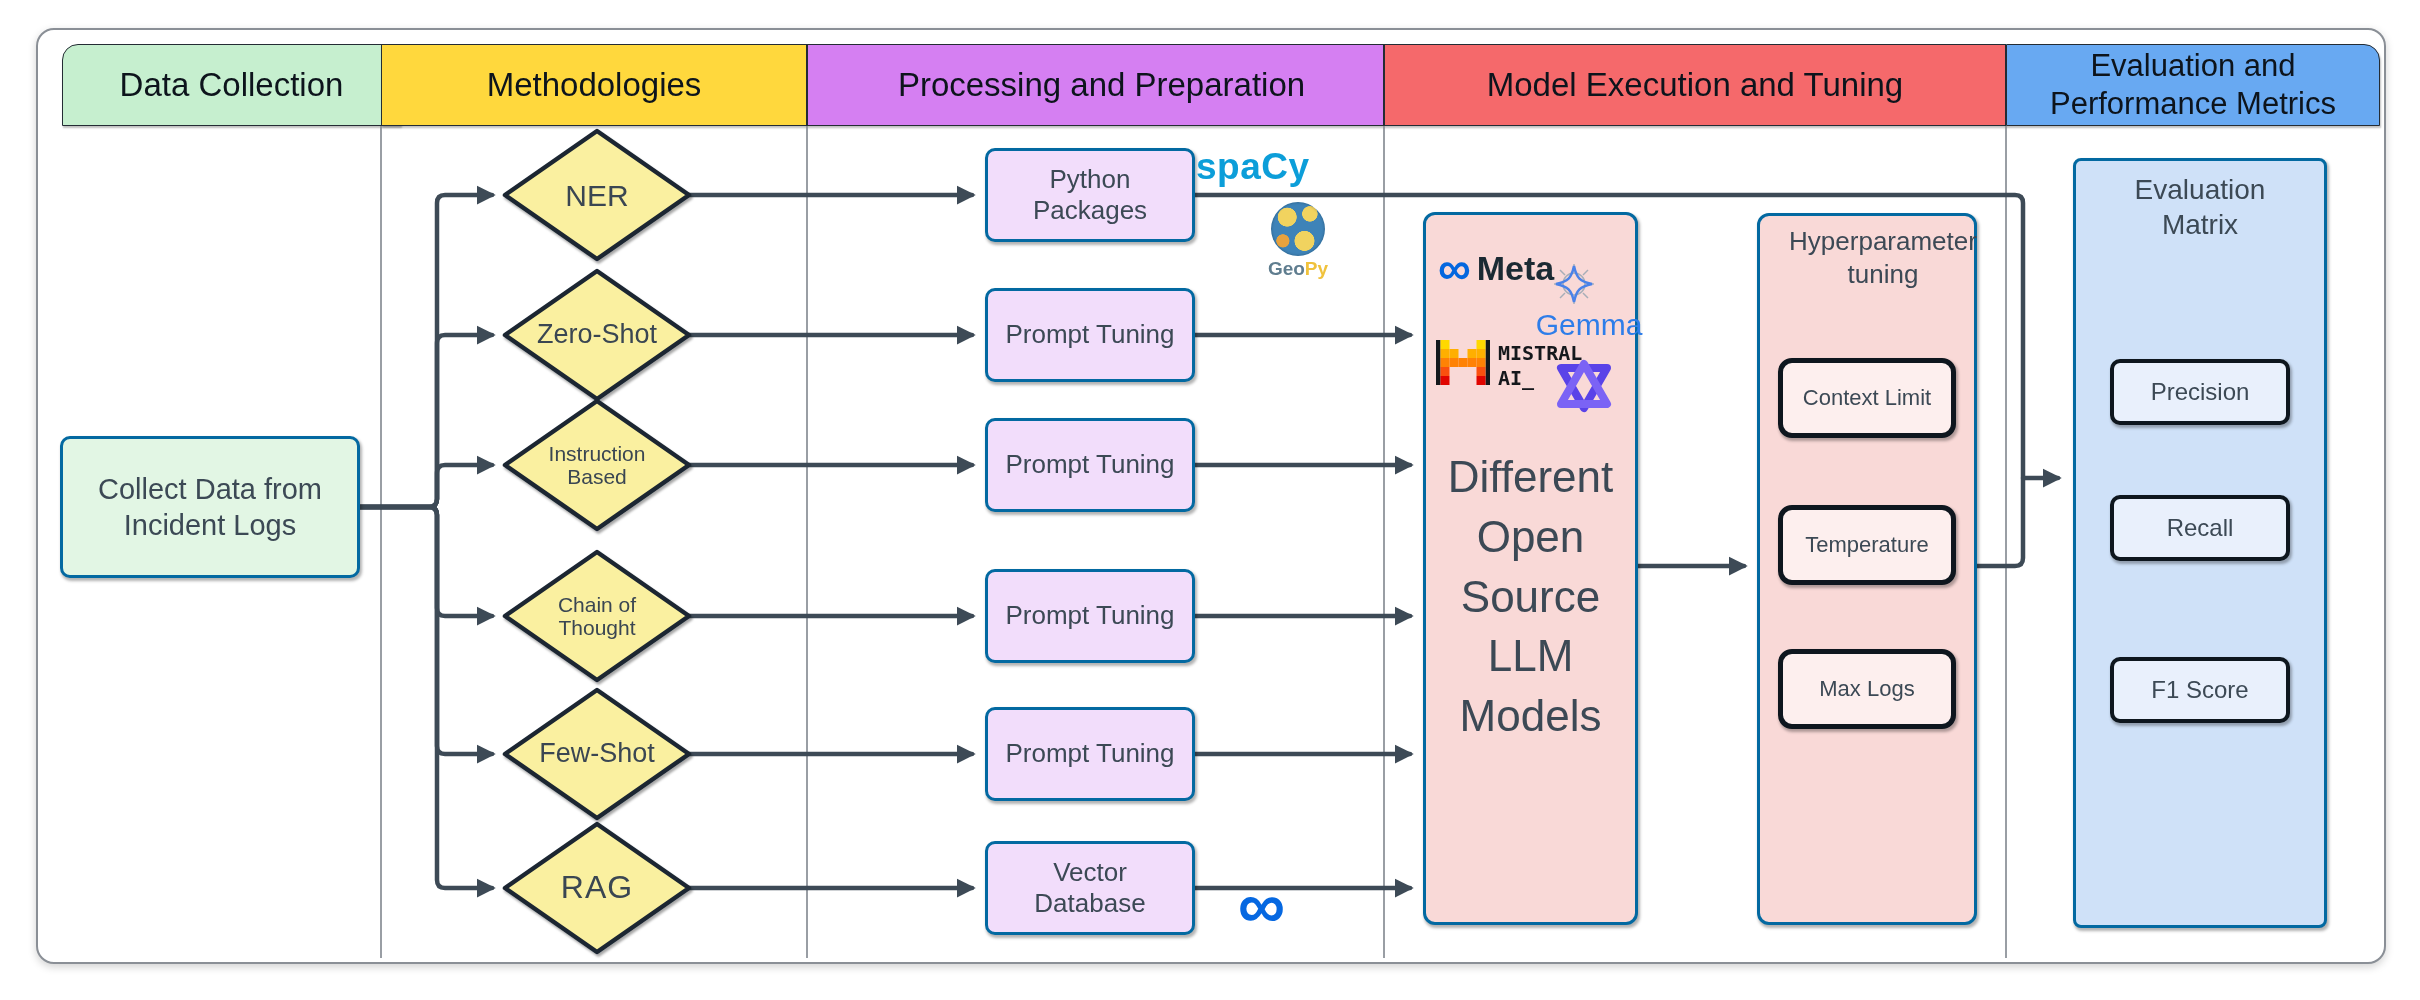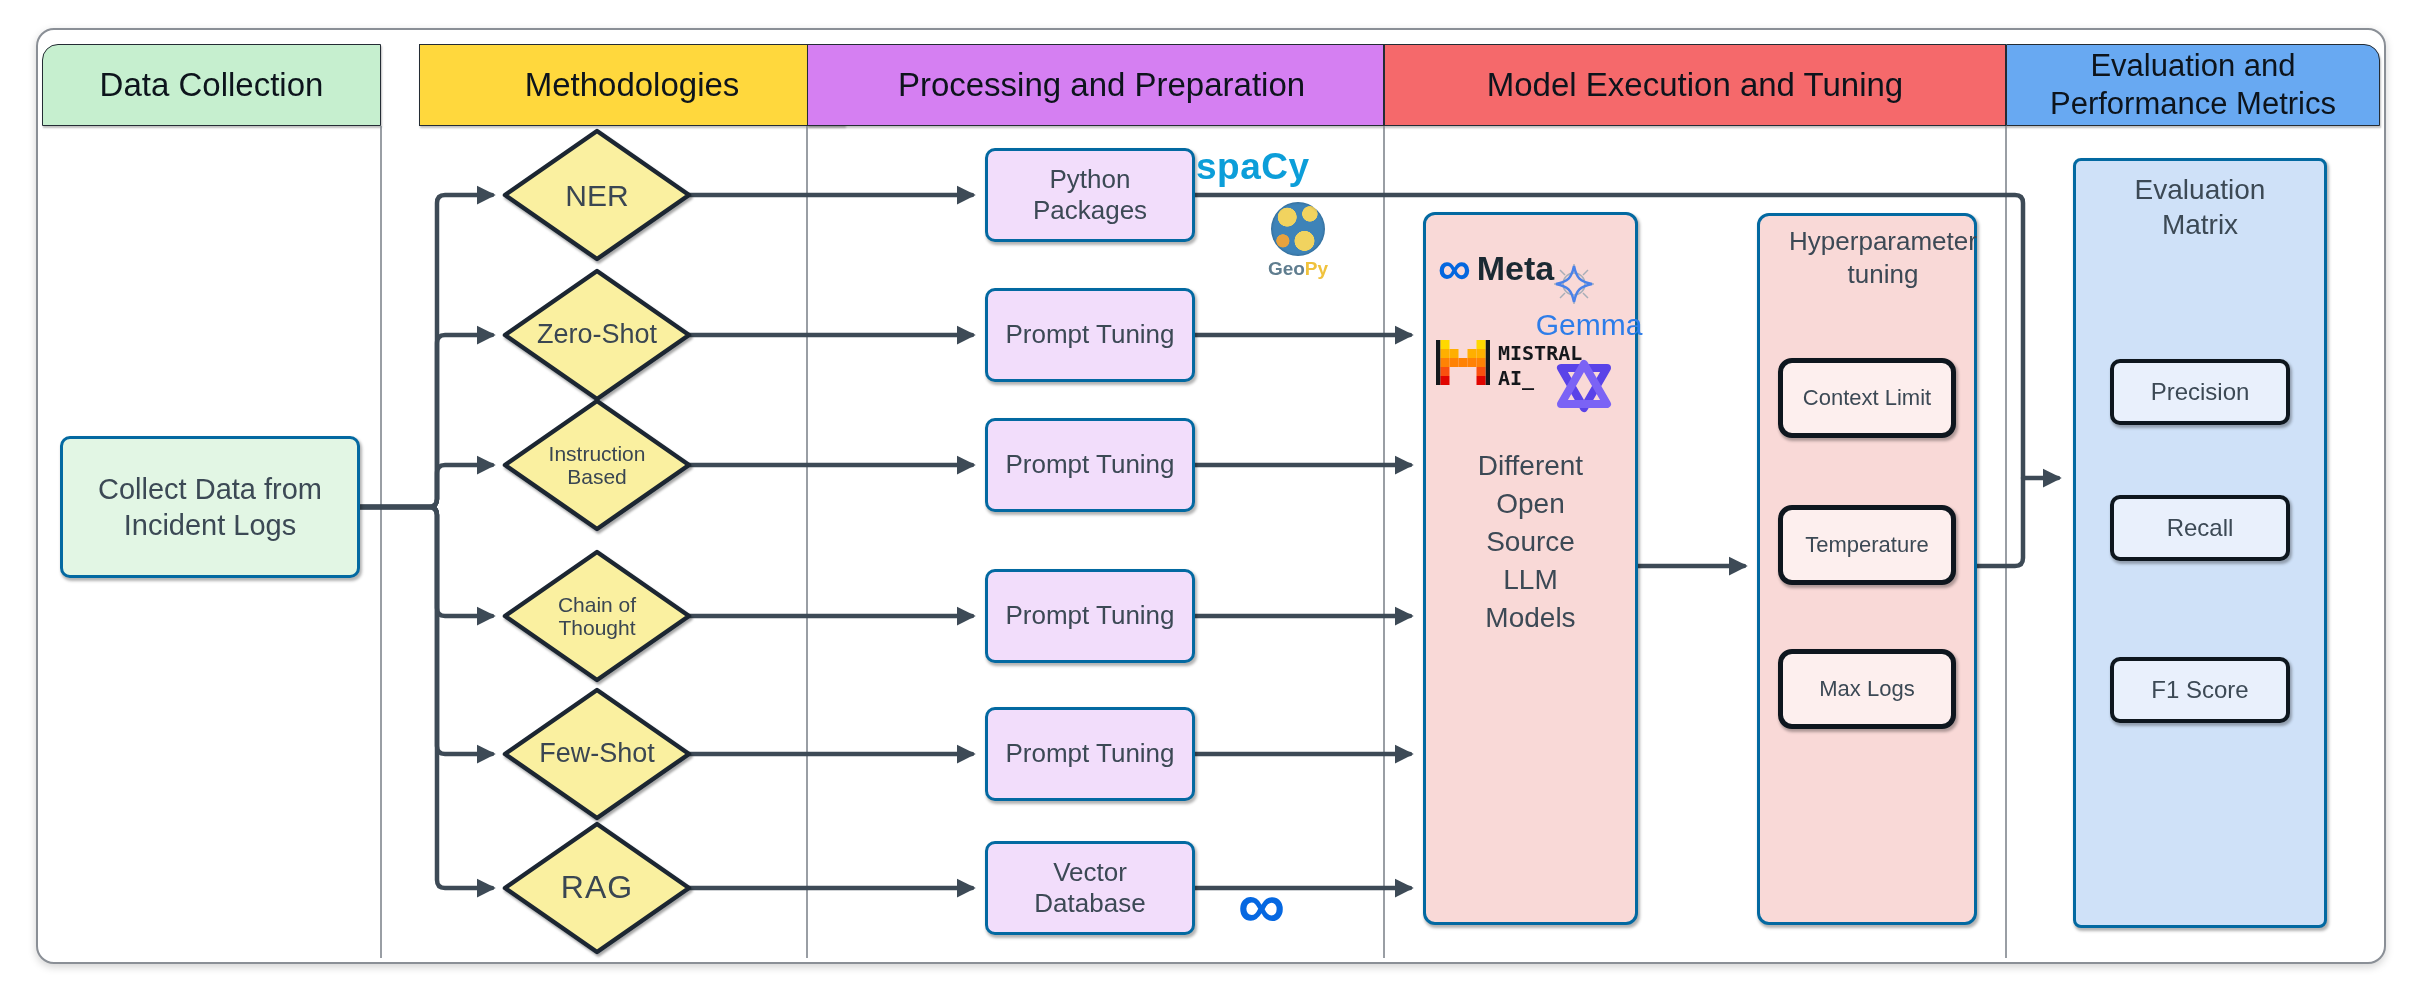--- a/index.html
+++ b/index.html
@@ -5,21 +5,21 @@
   html,body{margin:0;padding:0;background:#ffffff;}
   .canvas{position:relative;width:2420px;height:1000px;background:#ffffff;overflow:hidden;
           font-family:"Liberation Sans",sans-serif;}
   .frame{position:absolute;left:36px;top:28px;width:2346px;height:932px;border:2px solid #8a8f96;
          border-radius:18px;background:#ffffff;box-shadow:0 3px 8px rgba(0,0,0,.18);}
   .divider{position:absolute;top:126px;height:832px;width:2px;background:#878d94;opacity:.85;}
 
   .col-header{position:absolute;top:44px;height:82px;border:1.5px solid #242c34;box-sizing:border-box;
               display:flex;align-items:center;justify-content:center;text-align:center;
               font-size:33px;color:#0d141c;box-shadow:1px 2px 2px rgba(0,0,0,.25);}
-  .col-header.first{border-top-left-radius:16px;}
+  .col-header.first{border-top-left-radius:16px;margin-left:20px;}
   .col-header.last{border-top-right-radius:16px;font-size:31px;line-height:1.22;}
 
   .overlay{position:absolute;left:0;top:0;}
 
   .node{position:absolute;box-sizing:border-box;border:3px solid #0369a1;display:flex;
         align-items:center;justify-content:center;text-align:center;color:#3c4955;
         box-shadow:1.5px 2.5px 3px rgba(0,0,0,.30);}
   .collect{left:60px;top:436px;width:300px;height:142px;border-radius:10px;background:#e2f6e4;
            font-size:29px;line-height:1.25;}
   .collect .lbl{width:270px;}
@@ -40,21 +40,21 @@
   .eval-title{position:absolute;left:2073px;top:172px;width:254px;text-align:center;font-size:28px;
               line-height:1.25;color:#3c4955;}
   .eval-title .lbl{width:170px;display:inline-block;}
   .inner-eval{left:2110px;width:180px;height:66px;background:#e9f0fc;border:4px solid #0e161e;
               border-radius:10px;font-size:24px;}
 
   .dlabel{position:absolute;left:522px;width:150px;height:80px;display:flex;align-items:center;
           justify-content:center;text-align:center;color:#3a4652;line-height:1.1;}
   .fs30{font-size:30px;} .fs27{font-size:27px;} .fs21{font-size:21px;} .fs32{font-size:32px;letter-spacing:1px;}
 
-  .llm-text{position:absolute;left:1423px;top:447px;width:215px;text-align:center;font-size:28px;
+  .llm-text{position:absolute;left:1423px;top:447px;width:215px;text-align:center;font-size:44px;
             line-height:1.36;color:#3c4955;}
 
   .spacy{position:absolute;left:1196px;top:146px;font-size:37px;font-weight:bold;letter-spacing:.5px;}
   .globe{position:absolute;left:1271px;top:202px;width:54px;height:54px;border-radius:50%;
          background:
            radial-gradient(circle at 30% 28%, #f1d35f 0 17%, rgba(0,0,0,0) 18%),
            radial-gradient(circle at 72% 22%, #f1d35f 0 13%, rgba(0,0,0,0) 14%),
            radial-gradient(circle at 62% 72%, #f1d35f 0 19%, rgba(0,0,0,0) 20%),
            radial-gradient(circle at 22% 72%, #e8a23d 0 11%, rgba(0,0,0,0) 12%),
            #3e83b8;
@@ -75,21 +75,21 @@
 </head>
 <body>
 
 <div class="canvas">
 
   <div class="frame"></div>
 
   <div class="col-header first" style="left: 42px; width: 339px; background: rgb(198, 239, 207);">
       <span class="lbl">Data Collection</span>
     </div>
-  <div class="col-header" style="left: 381px; width: 426px; background: rgb(255, 216, 61); margin-left: 38px;">
+  <div class="col-header" style="left: 381px; width: 426px; background: rgb(255, 216, 61);">
       <span class="lbl">Methodologies</span>
     </div>
   <div class="col-header" style="left: 807px; width: 577px; background: rgb(213, 127, 242); padding-left: 12px;">
       <span class="lbl">Processing and Preparation</span>
     </div>
   <div class="col-header" style="left: 1384px; width: 622px; background: rgb(245, 105, 107);">
       <span class="lbl">Model Execution and Tuning</span>
     </div>
   <div class="col-header last" style="left: 2006px; width: 374px; background: rgb(104, 169, 242);">
       <span class="lbl" style="width:360px;">Evaluation and Performance Metrics</span>

